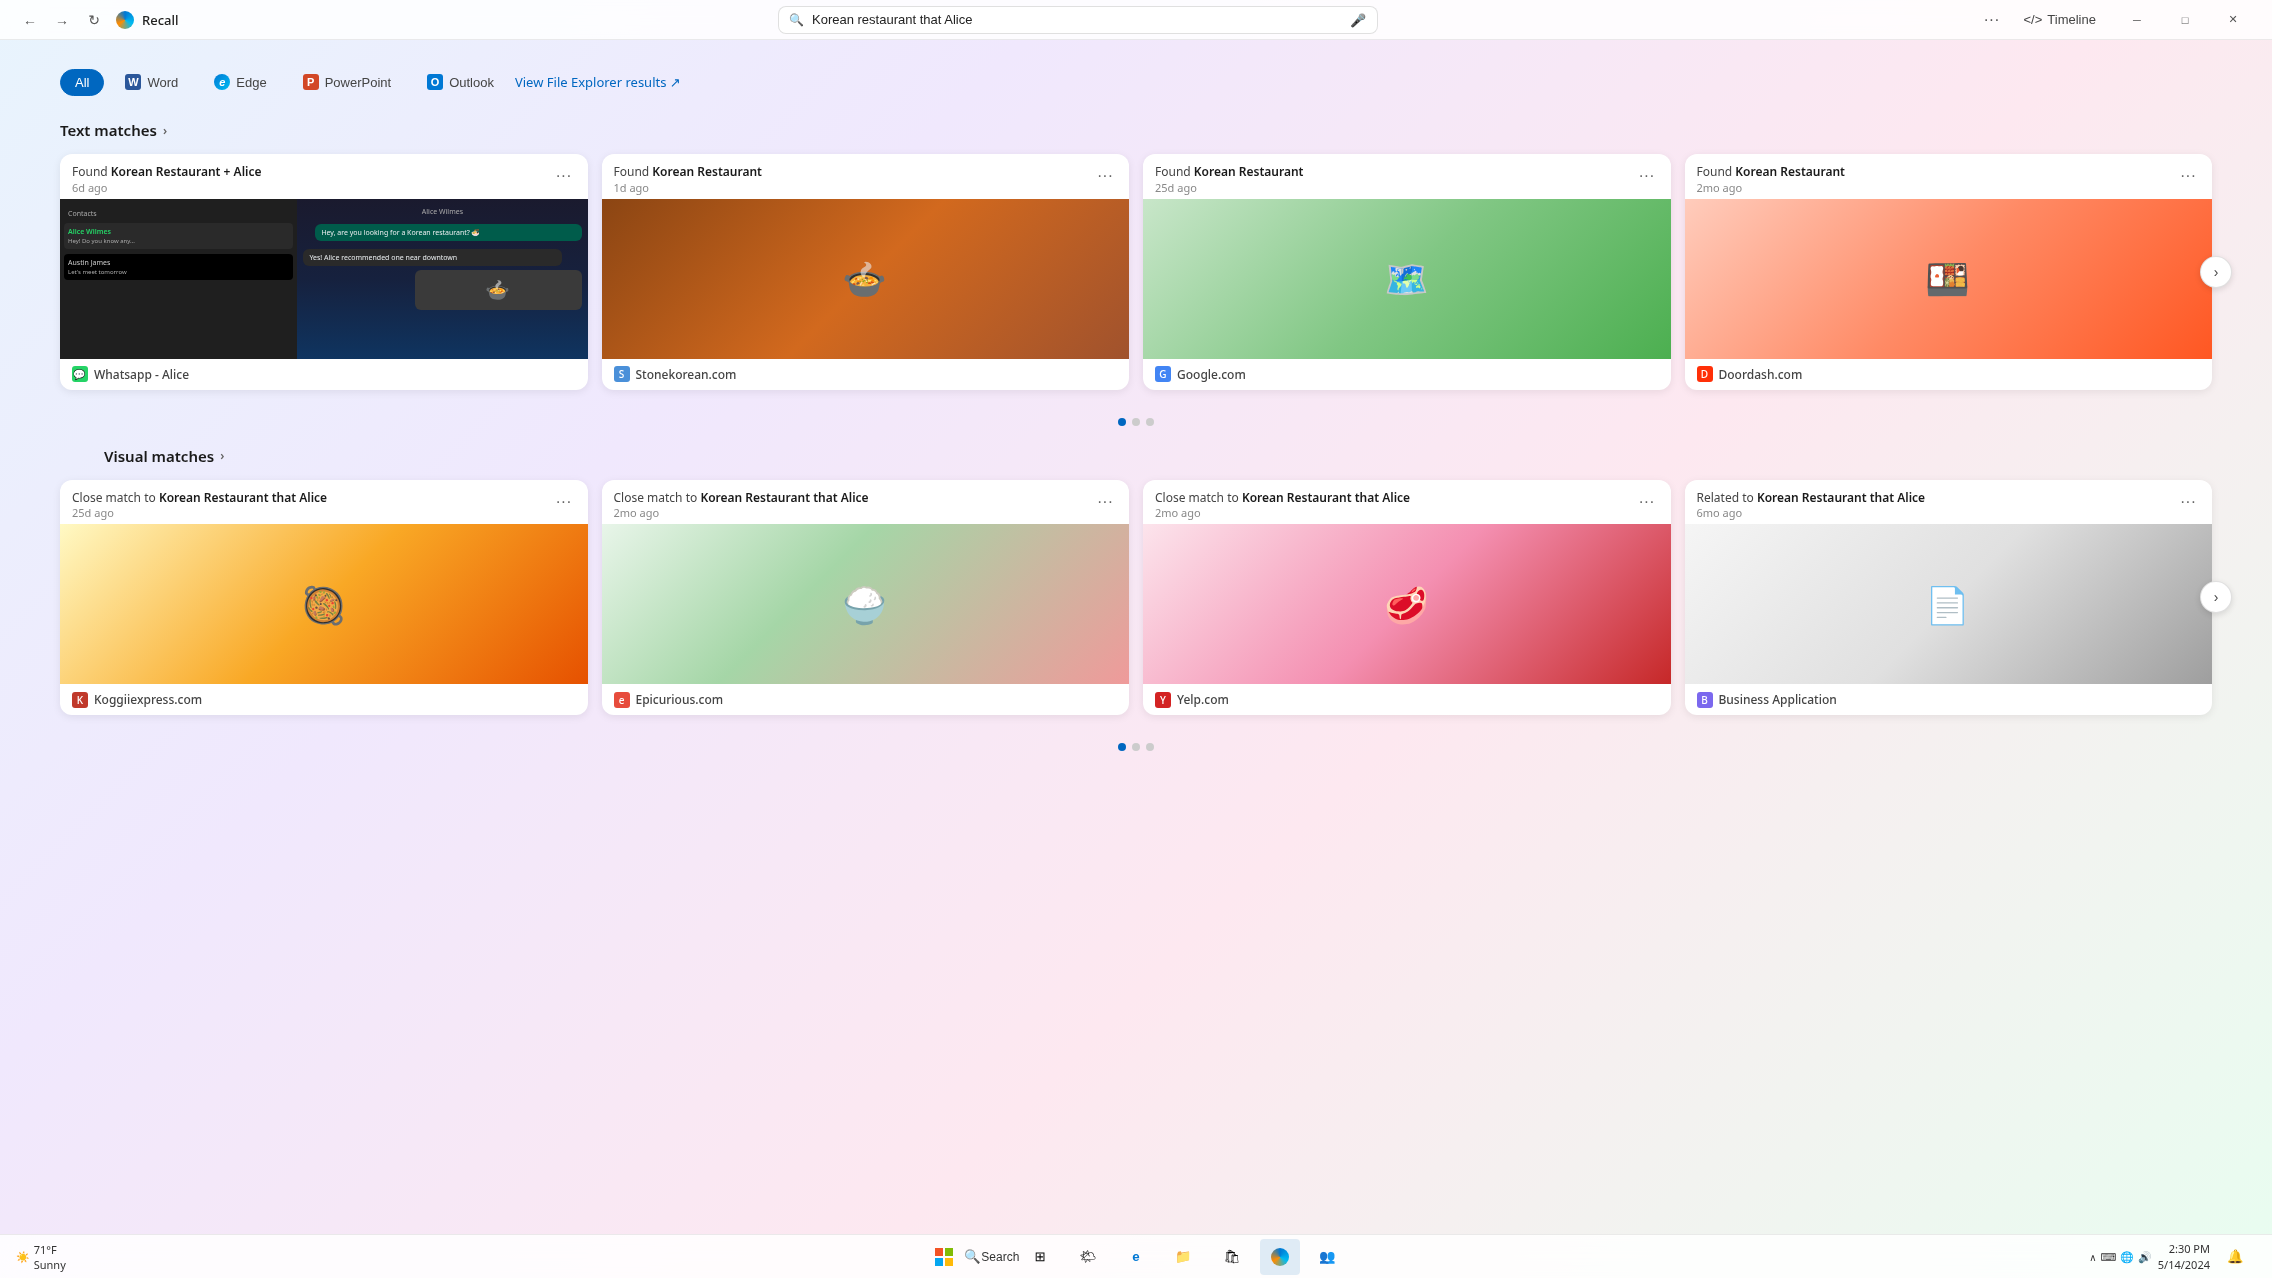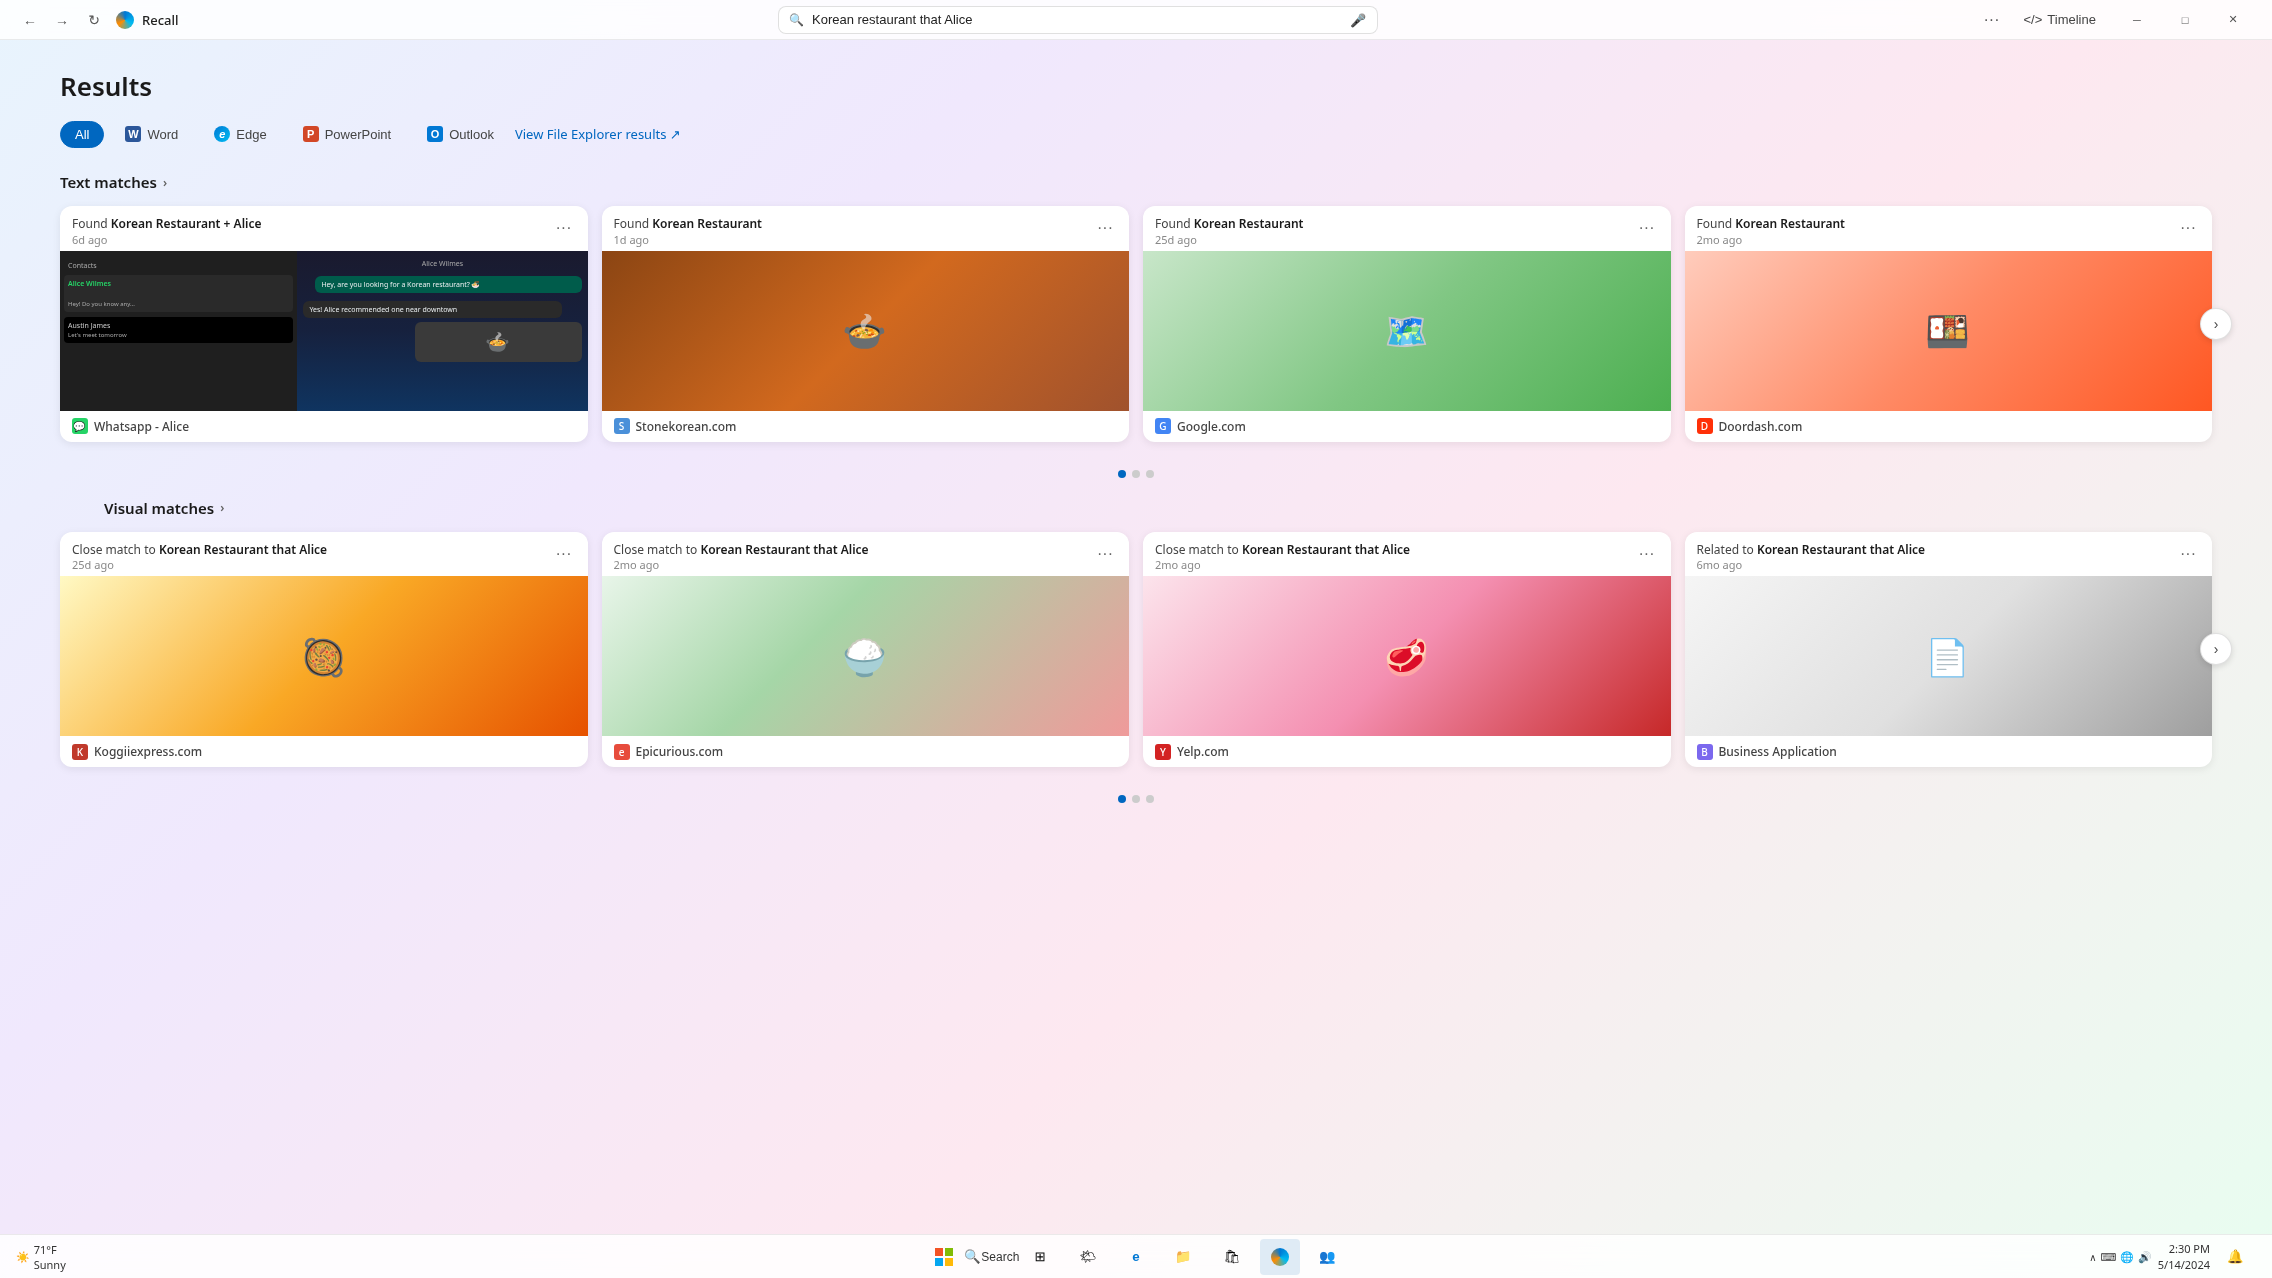--- a/index.html
+++ b/index.html
@@ -464,21 +464,20 @@
     </button>
     <div class="window-controls">
       <button class="wc-btn">─</button>
       <button class="wc-btn">□</button>
       <button class="wc-btn wc-close">✕</button>
     </div>
   </div>
 </div>
 
 <div class="main">
-  <h1 class="results-title">Results</h1>
 
   <div class="filter-tabs">
     <button class="filter-tab active">
       <span>All</span>
     </button>
     <button class="filter-tab">
       <span class="tab-icon" style="background:#2b579a; color:white; font-weight:700;">W</span>
       <span>Word</span>
     </button>
     <button class="filter-tab">
@@ -515,21 +514,21 @@
           </div>
           <button class="card-more">···</button>
         </div>
         <div class="card-image">
           <div class="food-img-1">
 
             <div style="width:45%; background:#1f1f1f; height:100%; padding:8px 4px; display:flex; flex-direction:column; gap:3px;">
               <div style="font-size:7px; color:#aaa; padding:2px 4px;">Contacts</div>
               <div style="background:#2a2a2a; border-radius:4px; padding:4px; margin-bottom:2px;">
                 <div style="font-size:7px; color:#25d366; font-weight:600;">Alice Wilmes</div>
-                <div style="font-size:6px; color:#aaa; margin-top:12px;">Hey! Do you know any...</div>
+                <div style="font-size:6px; color:#aaa; margin-top:1px;">Hey! Do you know any...</div>
               </div>
               <div style="background:#000000; border-radius:4px; padding:4px;">
                 <div style="font-size:7px; color:#ccc;">Austin James</div>
                 <div style="font-size:6px; color:#aaa; margin-top:1px;">Let's meet tomorrow</div>
               </div>
             </div>
             <div style="width:55%; height:100%; padding:8px 6px; display:flex; flex-direction:column; gap:4px;">
               <div style="font-size:7px; color:#aaa; text-align:center; margin-bottom:4px;">Alice Wilmes</div>
               <div style="background:#005c4b; border-radius:6px; padding:4px 6px; margin-left:12px; margin-bottom:4px;">
                 <div style="font-size:7px; color:#e9edef;">Hey, are you looking for a Korean restaurant? 🍜</div>

